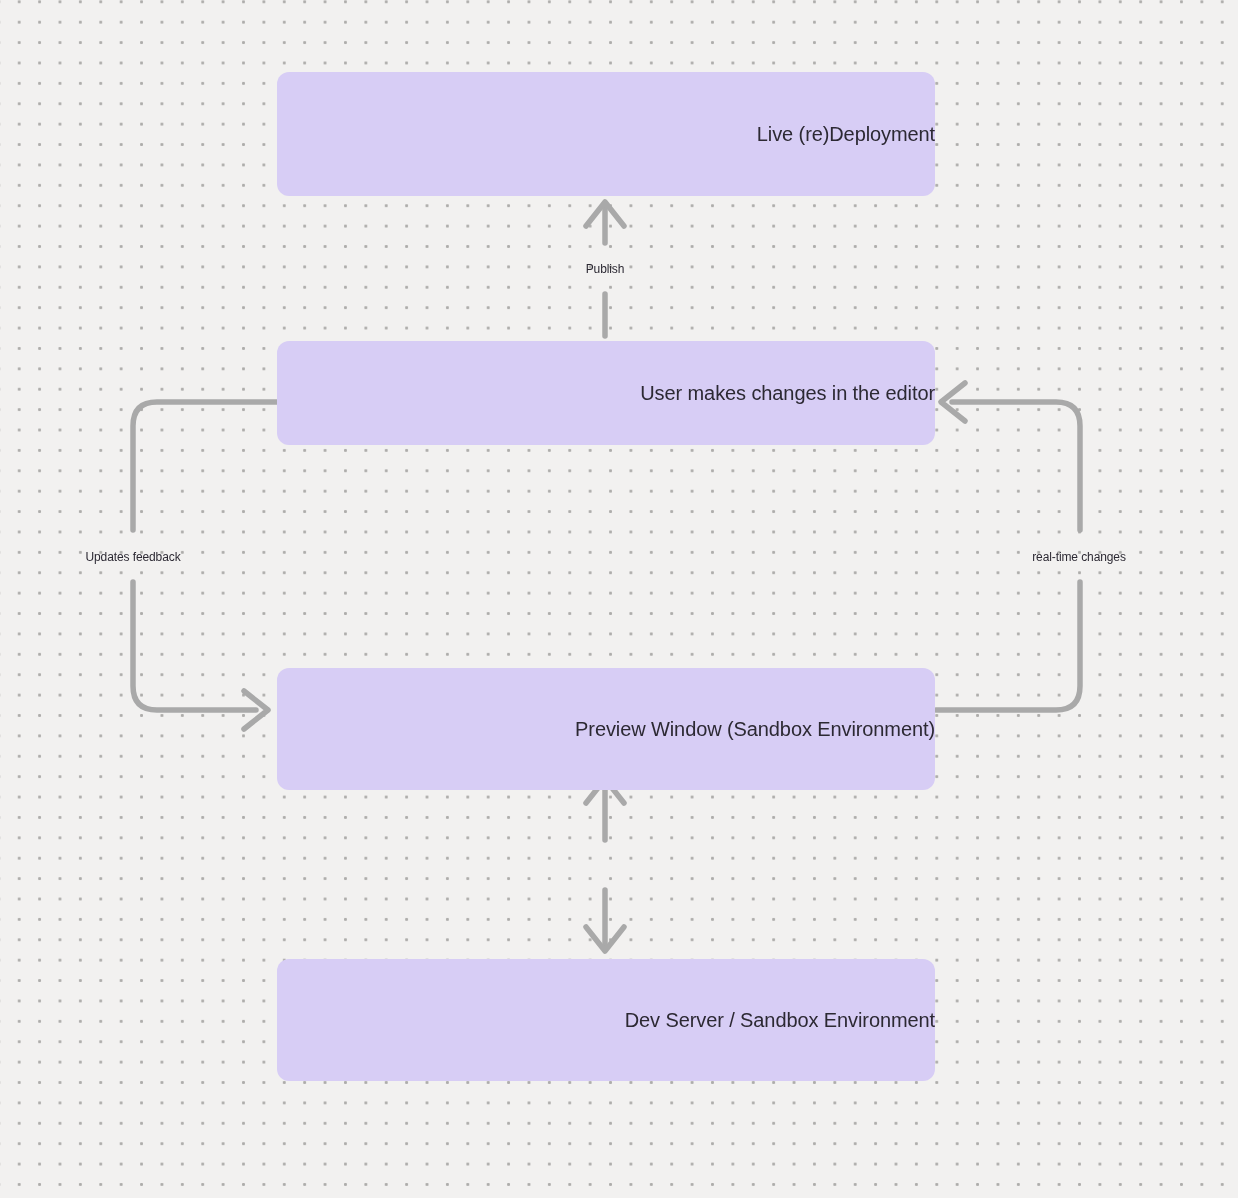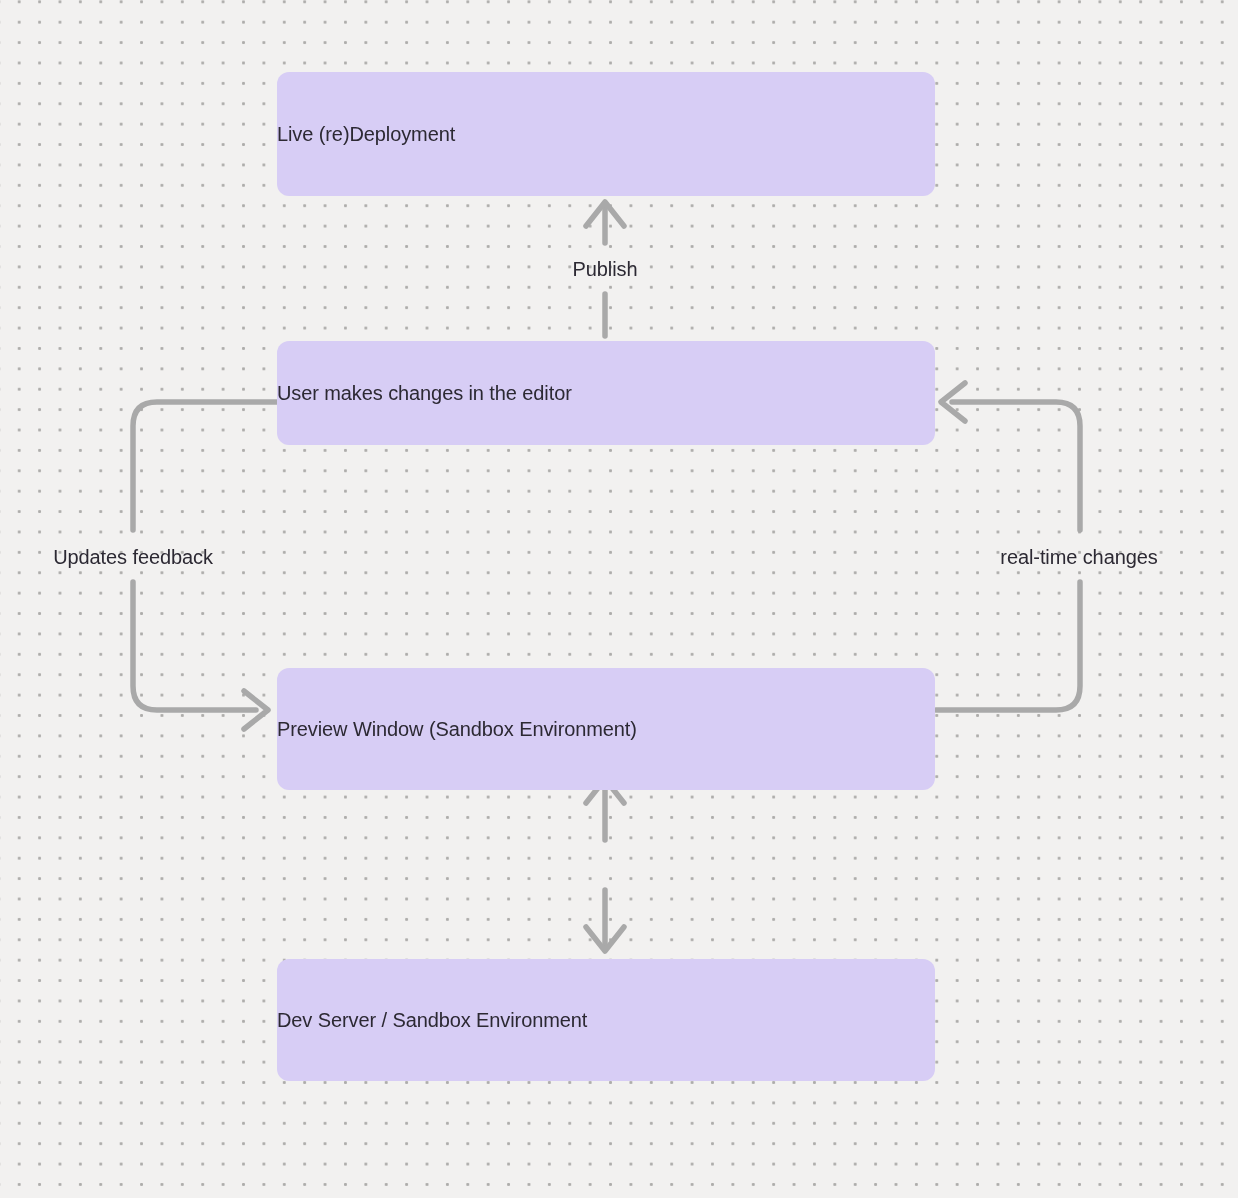--- a/index.html
+++ b/index.html
@@ -33,34 +33,34 @@
     stroke-linejoin: round;
   }
   .node {
     position: absolute;
     left: 277px;
     width: 658px;
     background: #d7cdf5;
     border-radius: 12px;
     display: flex;
     align-items: center;
-    justify-content: flex-start;
+    justify-content: flex-end;
   }
   .node-label {
     color: #2c2933;
     font-size: 20px;
     letter-spacing: -0.1px;
     text-align: center;
     white-space: nowrap;
   }
   .edge-label {
     position: absolute;
     transform: translate(-50%, -50%);
     color: #2c2933;
-    font-size: 20px;
+    font-size: 12px;
     letter-spacing: -0.1px;
     white-space: nowrap;
   }
 </style>
 </head>
 <body>
 
 <div class="canvas">
 
   <svg class="edges-svg" viewBox="0 0 1238 1198" xmlns="http://www.w3.org/2000/svg">

